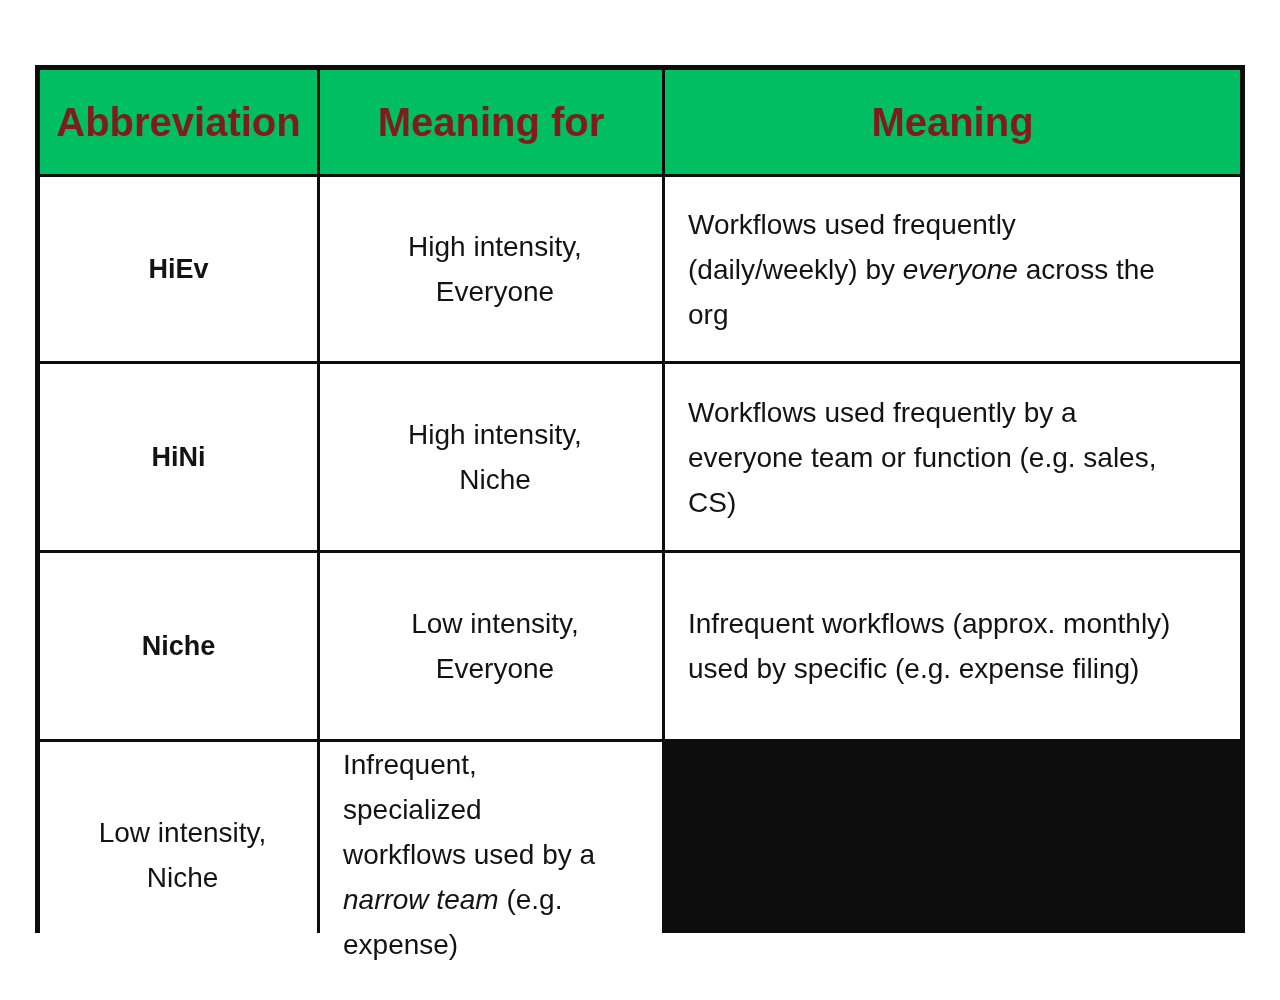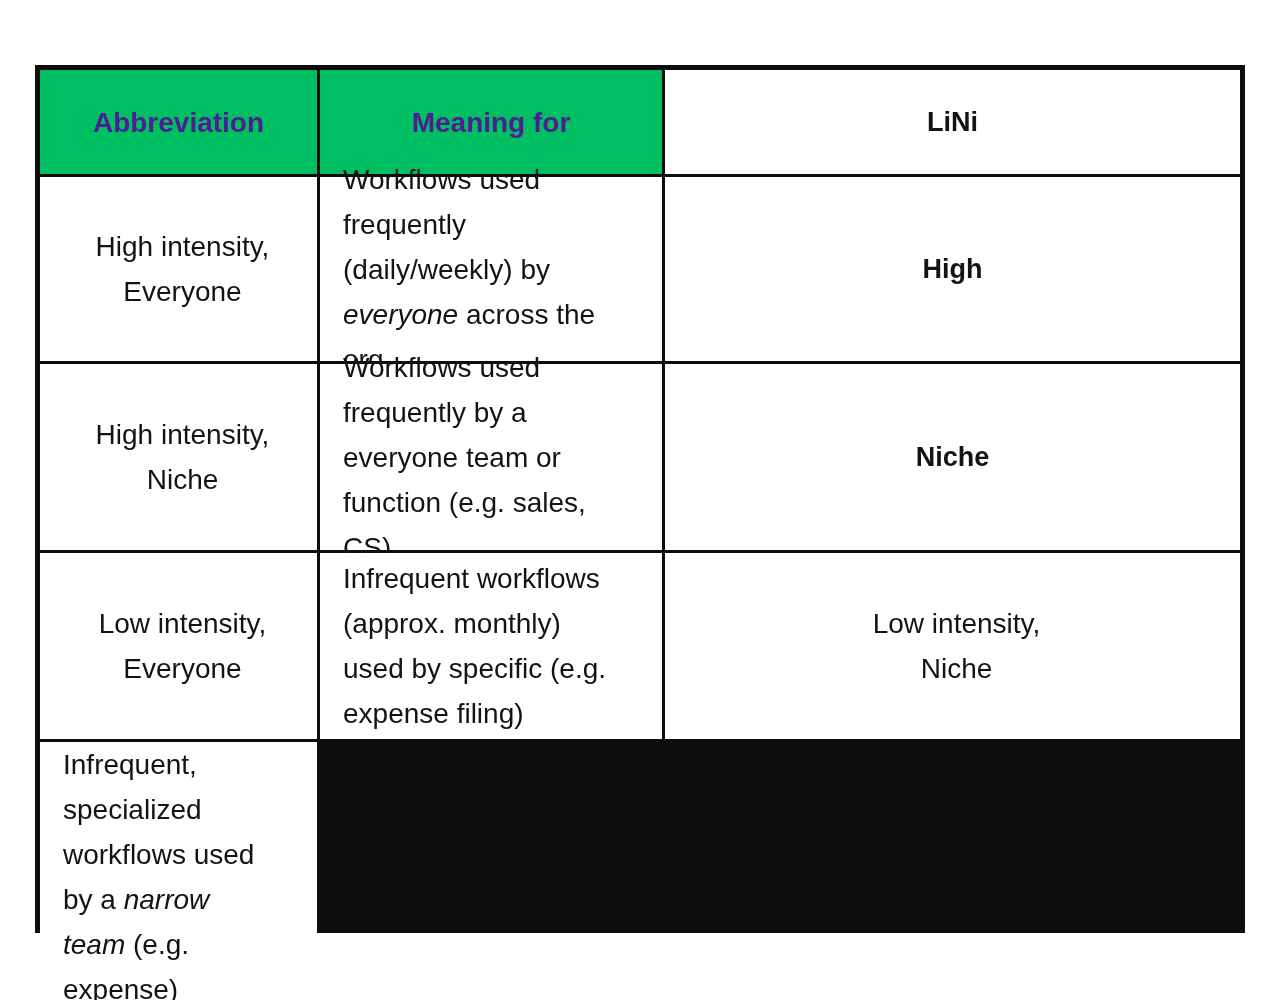--- a/index.html
+++ b/index.html
@@ -34,23 +34,23 @@
     background: #ffffff;
     display: flex;
     align-items: center;
     justify-content: center;
     text-align: center;
     font-size: 28px;
     line-height: 45px;
   }
   .th {
     background: var(--accent, #00bf63);
-    color: #4c1d95;
+    color: #7f1d1d;
     font-weight: bold;
-    font-size: 28px;
+    font-size: 40px;
   }
   .abbr {
     font-weight: bold;
     font-size: 27px;
   }
   .stands {
     white-space: pre-line;
     padding-left: 8px;
   }
   .meaning {
@@ -64,29 +64,30 @@
   }
 </style>
 </head>
 <body>
 
 <div class="canvas">
   <div class="tbl">
 
     <div class="cell th" style="--accent: #00bf63;">Abbreviation</div>
     <div class="cell th" style="--accent: #00bf63;">Meaning for</div>
+    <div class="cell th" style="--accent: #00bf63;">Meaning</div>
 
-    <div class="cell abbr">LiNi</div>
+    <div class="cell abbr">HiEv</div>
     <div class="cell stands">High intensity,
 Everyone</div>
     <div class="cell meaning">
         <span><span>Workflows used frequently (daily/weekly) by </span><em>everyone</em><span> across the org</span></span>
       </div>
 
-    <div class="cell abbr">High</div>
+    <div class="cell abbr">HiNi</div>
     <div class="cell stands">High intensity,
 Niche</div>
     <div class="cell meaning">
         <span><span>Workflows used frequently by a everyone team or function (e.g. sales, CS)</span></span>
       </div>
 
     <div class="cell abbr">Niche</div>
     <div class="cell stands">Low intensity,
 Everyone</div>
     <div class="cell meaning">

